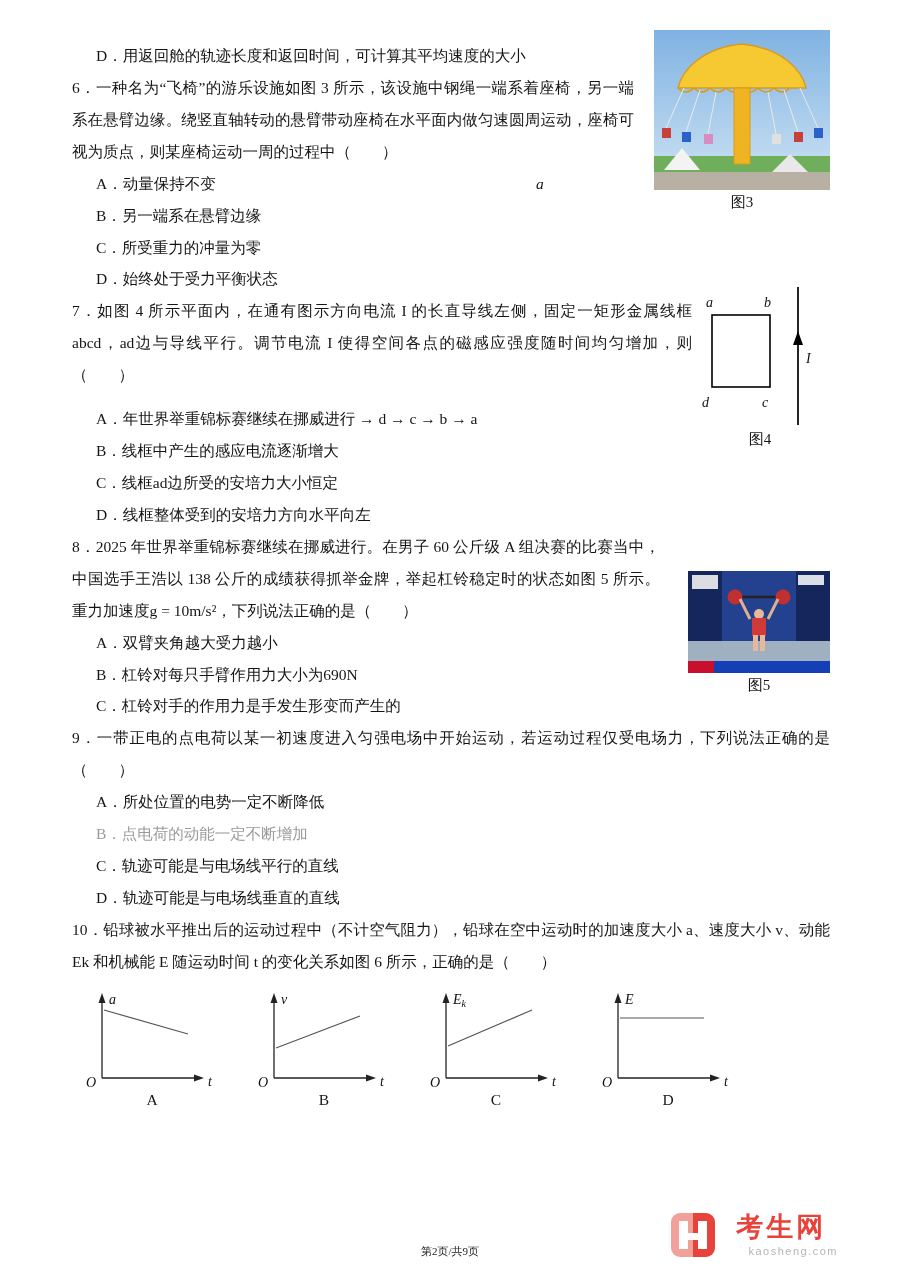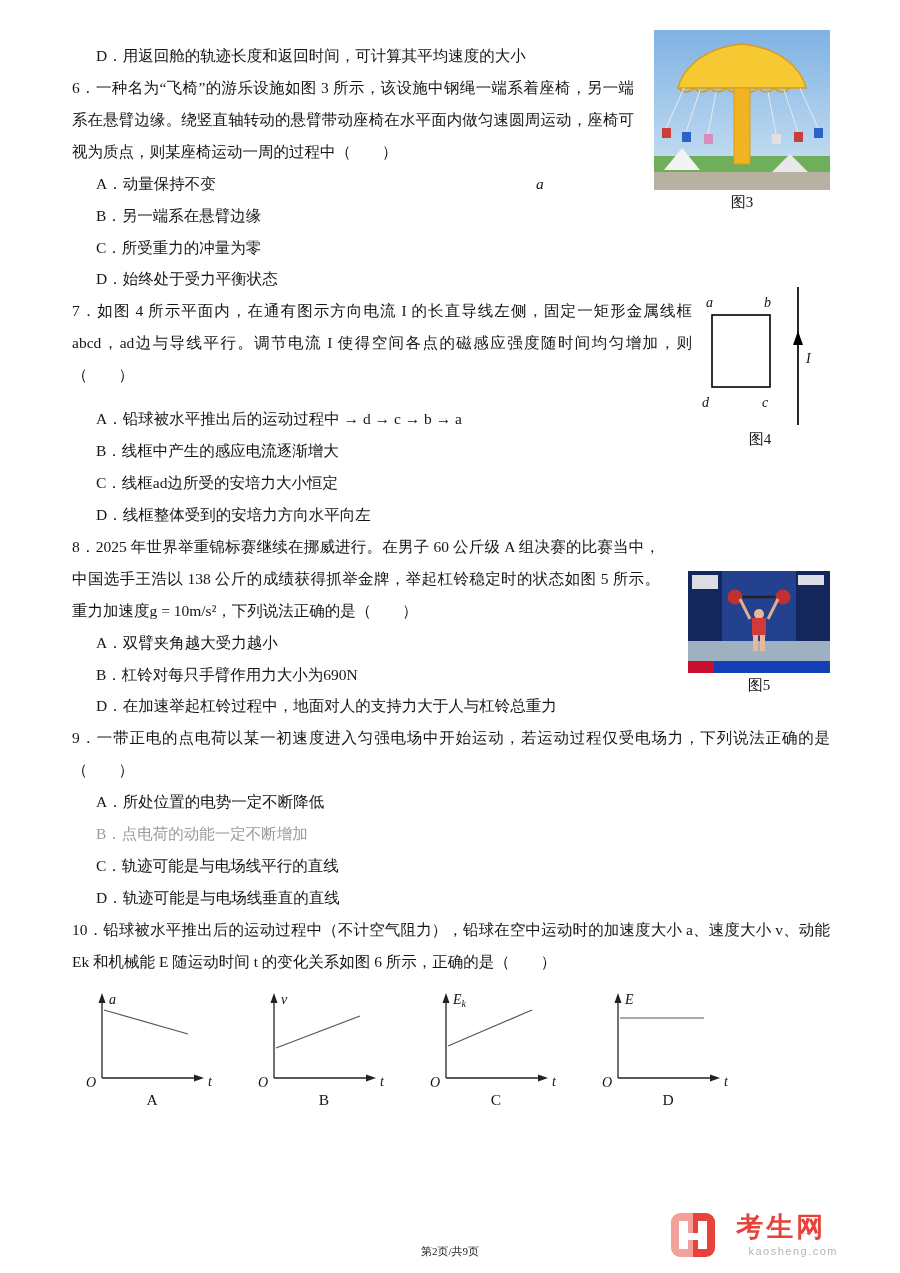--- a/index.html
+++ b/index.html
@@ -144,21 +144,21 @@
         <text class="sl" x="8" y="122">d</text>
         <text class="sl" x="68" y="122">c</text>
         <line class="wire" x1="104" y1="140" x2="104" y2="2"></line>
         <polygon points="104,46 99,60 109,60" fill="#000"></polygon>
         <text class="sl" x="112" y="78">I</text>
       </svg>
       <figcaption>图4</figcaption>
     </figure>
     <p class="stem w620">7．如图 4 所示平面内，在通有图示方向电流 I 的长直导线左侧，固定一矩形金属线框 abcd，ad边与导线平行。调节电流 I 使得空间各点的磁感应强度随时间均匀增加，则（　　）</p>
     <div class="options opts-q7">
-      <p class="option">A．铅球被水平推出后的运动过程中 → d → c → b → a</p>
+      <p class="option">A．年世界举重锦标赛继续在挪威进行 → d → c → b → a</p>
       <p class="option">B．线框中产生的感应电流逐渐增大</p>
       <p class="option">C．线框ad边所受的安培力大小恒定</p>
       <p class="option">D．线框整体受到的安培力方向水平向左</p>
     </div>
   </section>
 
   <section class="question">
     <figure class="fig fig5">
       <svg width="142" height="102" viewBox="0 0 142 102">
         <rect width="142" height="102" fill="#14265c"></rect>
@@ -177,21 +177,21 @@
         <rect x="72" y="64" width="5" height="16" fill="#e8b89a"></rect>
         <rect y="90" width="142" height="12" fill="#1540b5"></rect>
         <rect y="90" width="26" height="12" fill="#c8102e"></rect>
       </svg>
       <figcaption>图5</figcaption>
     </figure>
     <p class="stem w588">8．2025 年世界举重锦标赛继续在挪威进行。在男子 60 公斤级 A 组决赛的比赛当中，中国选手王浩以 138 公斤的成绩获得抓举金牌，举起杠铃稳定时的状态如图 5 所示。重力加速度g = 10m/s²，下列说法正确的是（　　）</p>
     <div class="options">
       <p class="option">A．双臂夹角越大受力越小</p>
       <p class="option">B．杠铃对每只手臂作用力大小为690N</p>
-      <p class="option">D．在加速举起杠铃过程中，地面对人的支持力大于人与杠铃总重力</p>
+      <p class="option">C．杠铃对手的作用力是手发生形变而产生的</p>
     </div>
   </section>
 
   <section class="question">
     <p class="stem">9．一带正电的点电荷以某一初速度进入匀强电场中开始运动，若运动过程仅受电场力，下列说法正确的是（　　）</p>
     <div class="options">
       <p class="option">A．所处位置的电势一定不断降低</p>
       <p class="option dim">B．点电荷的动能一定不断增加</p>
       <p class="option">C．轨迹可能是与电场线平行的直线</p>
       <p class="option">D．轨迹可能是与电场线垂直的直线</p>

